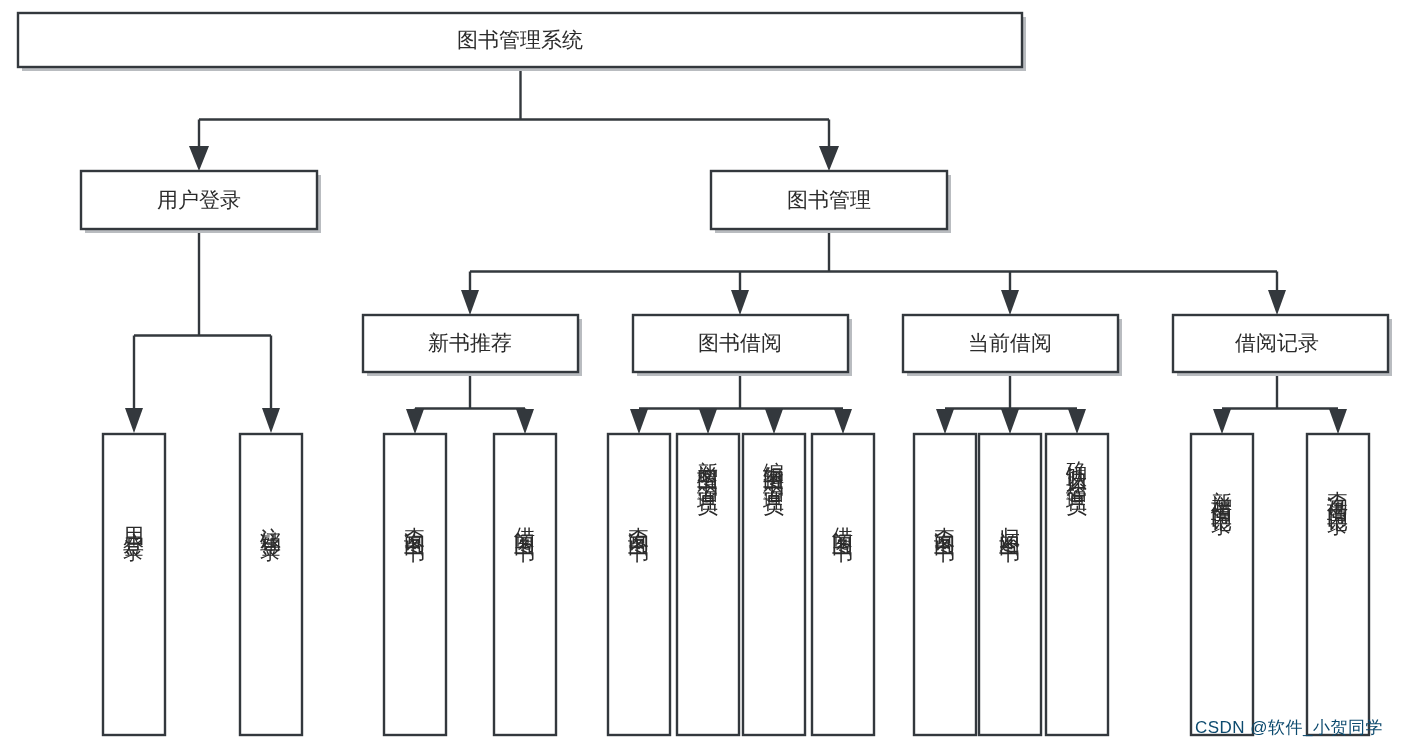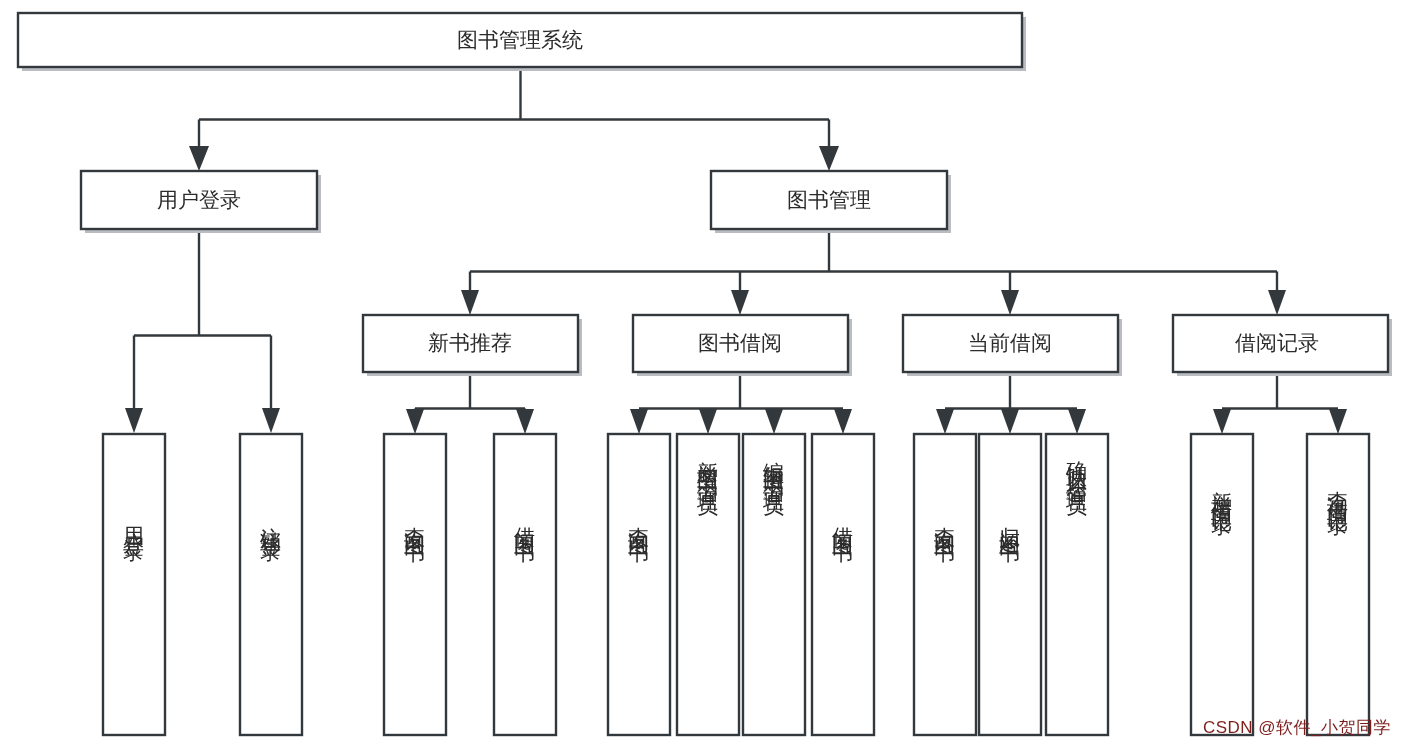--- a/index.html
+++ b/index.html
@@ -61,25 +61,25 @@
     text-orientation: upright;
     font-family: "Liberation Sans", "DejaVu Sans", sans-serif;
     font-size: 21px;
     line-height: 1.0;
     color: #2b2b2b;
     letter-spacing: 5px;
     white-space: nowrap;
   }
   .watermark {
     position: absolute;
-    right: 14px;
+    right: 22px;
     bottom: 8px;
     font-family: "Liberation Sans", "DejaVu Sans", sans-serif;
     font-size: 17px;
-    color: #7f1d1d;
+    color: #0c4a6e;
     letter-spacing: 0.5px;
     white-space: nowrap;
   }
 </style>
 </head>
 <body>
 
 <div id="diagram-root">
 
   <svg id="flow-svg" viewBox="0 0 1405 747">

